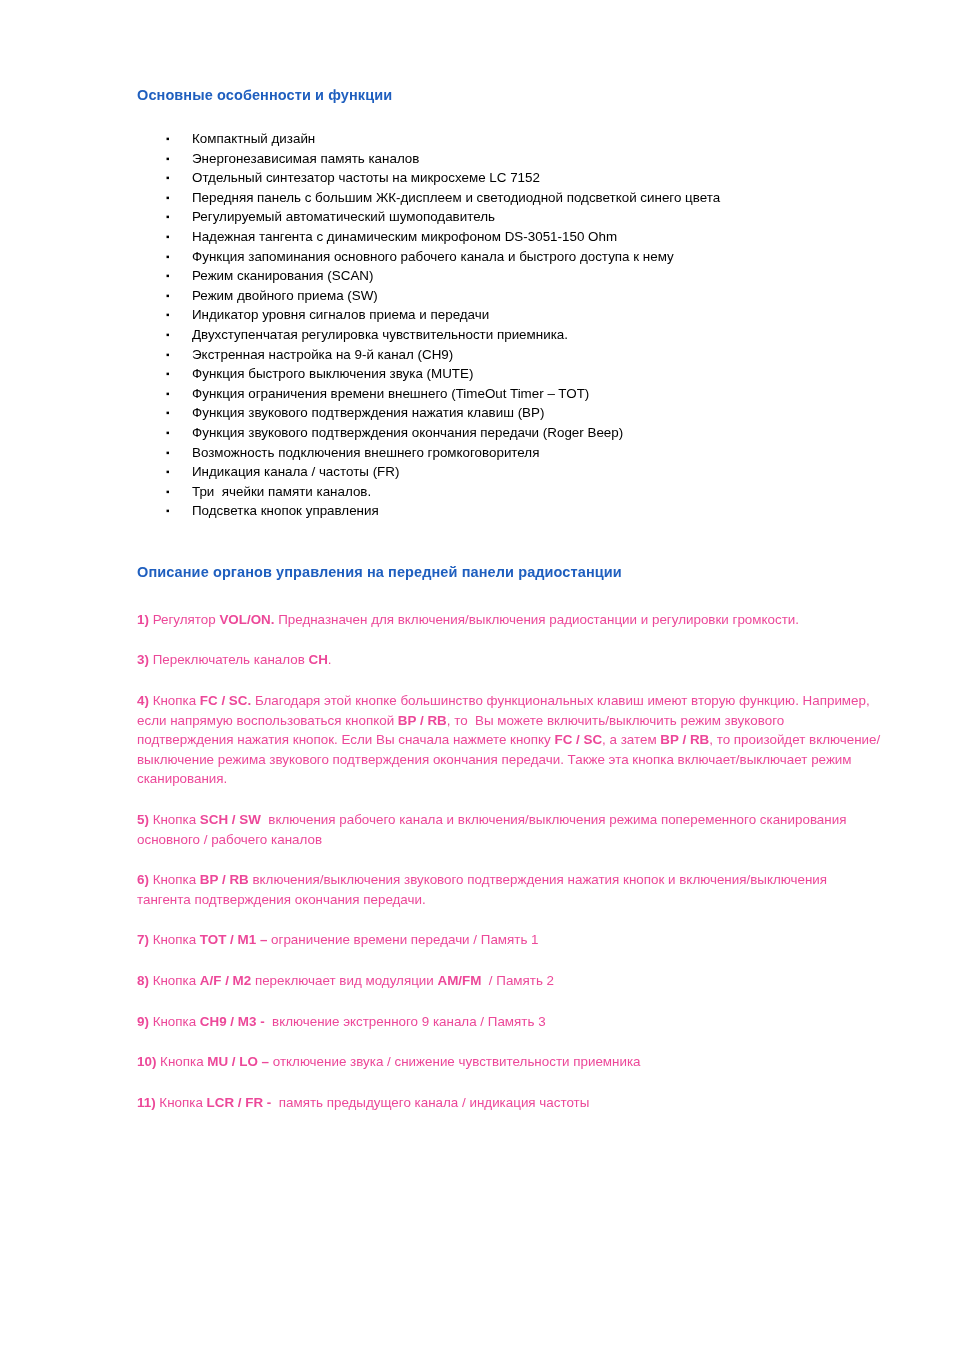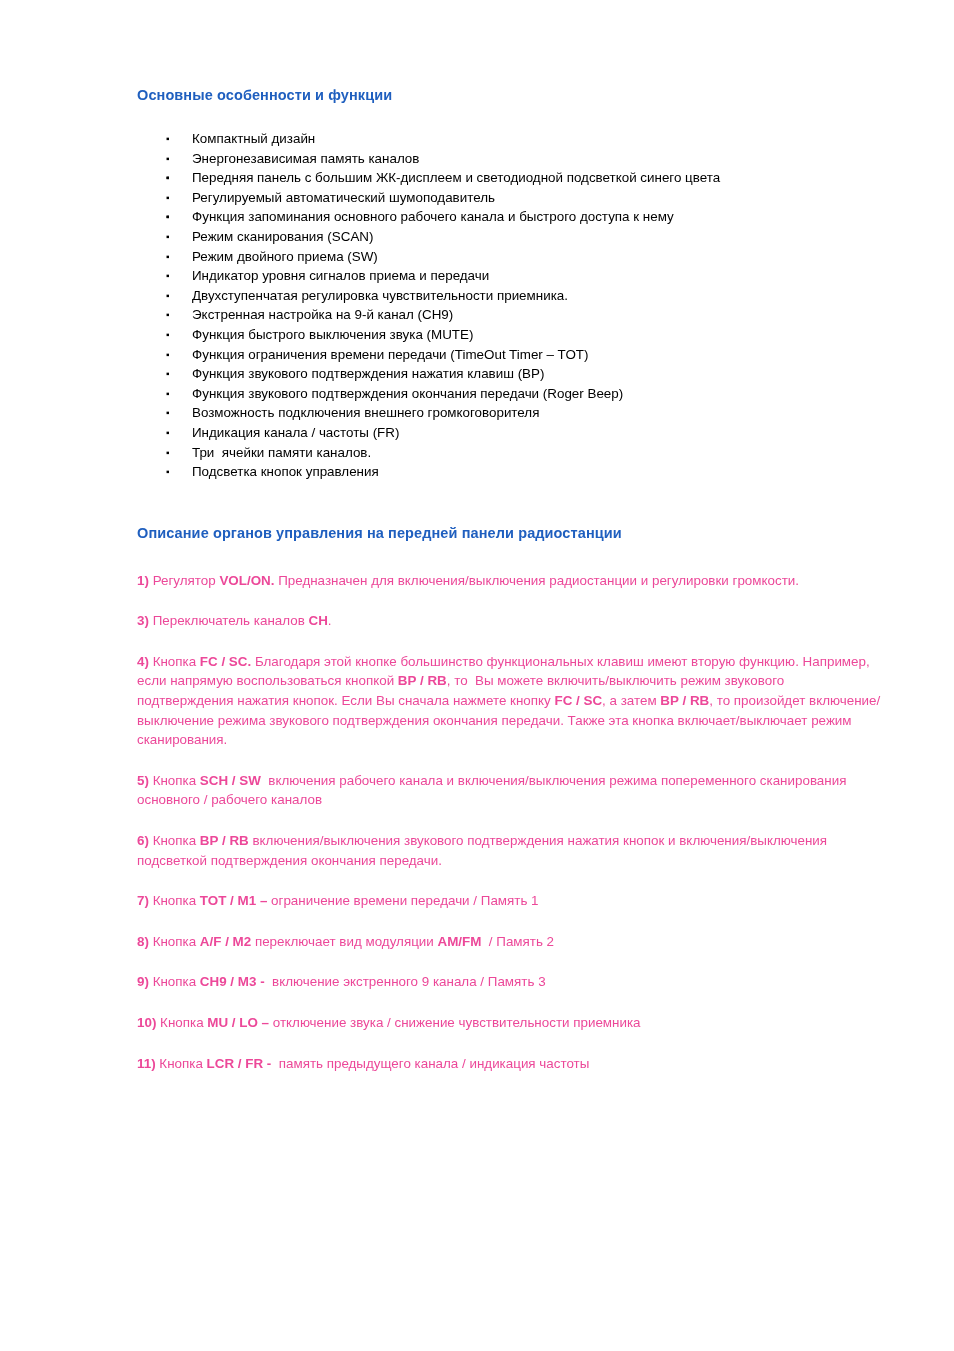--- a/index.html
+++ b/index.html
@@ -91,50 +91,50 @@
 <body>
 
 <div class="page">
   <div class="content">
 
     <h2 class="section-heading">Основные особенности и функции</h2>
 
     <ul class="feature-list" id="feature-list">
         <li><span class="bullet-marker">▪</span><span>Компактный дизайн</span></li>
         <li><span class="bullet-marker">▪</span><span>Энергонезависимая память каналов</span></li>
-        <li><span class="bullet-marker">▪</span></li>
+        <li><span class="bullet-marker">▪</span><span>Отдельный синтезатор частоты на микросхеме LC 7152</span></li>
         <li><span class="bullet-marker">▪</span><span>Передняя панель с большим ЖК-дисплеем и светодиодной подсветкой синего цвета</span></li>
         <li><span class="bullet-marker">▪</span><span>Регулируемый автоматический шумоподавитель</span></li>
-        <li><span class="bullet-marker">▪</span></li>
+        <li><span class="bullet-marker">▪</span><span>Надежная тангента с динамическим микрофоном DS-3051-150 Ohm</span></li>
         <li><span class="bullet-marker">▪</span><span>Функция запоминания основного рабочего канала и быстрого доступа к нему</span></li>
         <li><span class="bullet-marker">▪</span><span>Режим сканирования (SCAN)</span></li>
         <li><span class="bullet-marker">▪</span><span>Режим двойного приема (SW)</span></li>
         <li><span class="bullet-marker">▪</span><span>Индикатор уровня сигналов приема и передачи</span></li>
         <li><span class="bullet-marker">▪</span><span>Двухступенчатая регулировка чувствительности приемника.</span></li>
         <li><span class="bullet-marker">▪</span><span>Экстренная настройка на 9-й канал (CH9)</span></li>
         <li><span class="bullet-marker">▪</span><span>Функция быстрого выключения звука (MUTE)</span></li>
-        <li><span class="bullet-marker">▪</span><span>Функция ограничения времени передачи (TimeOut Timer – TOT)</span></li>
+        <li><span class="bullet-marker">▪</span><span>Функция ограничения времени внешнего (TimeOut Timer – TOT)</span></li>
         <li><span class="bullet-marker">▪</span><span>Функция звукового подтверждения нажатия клавиш (BP)</span></li>
         <li><span class="bullet-marker">▪</span><span>Функция звукового подтверждения окончания передачи (Roger Beep)</span></li>
         <li><span class="bullet-marker">▪</span><span>Возможность подключения внешнего громкоговорителя</span></li>
         <li><span class="bullet-marker">▪</span><span>Индикация канала / частоты (FR)</span></li>
         <li><span class="bullet-marker">▪</span><span>Три  ячейки памяти каналов.</span></li>
         <li><span class="bullet-marker">▪</span><span>Подсветка кнопок управления</span></li>
       </ul>
 
     <div class="controls-heading-wrap">
       <h2 class="section-heading">Описание органов управления на передней панели радиостанции</h2>
     </div>
 
     <div class="paragraphs" id="controls-list">
         <p class="control-item"><span class="num">1)</span><span> Регулятор </span><span class="key">VOL/ON.</span><span> Предназначен для включения/выключения радиостанции и регулировки громкости.</span></p>
         <p class="control-item"><span class="num">3)</span><span> Переключатель каналов </span><span class="key">CH</span><span>.</span></p>
         <p class="control-item"><span class="num">4)</span><span> Кнопка </span><span class="key">FC / SC.</span><span> Благодаря этой кнопке большинство функциональных клавиш имеют вторую функцию. Например, если напрямую воспользоваться кнопкой </span><span class="key">BP / RB</span><span>, то  Вы можете включить/выключить режим звукового подтверждения нажатия кнопок. Если Вы сначала нажмете кнопку </span><span class="key">FC / SC</span><span>, а затем </span><span class="key">BP / RB</span><span>, то произойдет включение/выключение режима звукового подтверждения окончания передачи. Также эта кнопка включает/выключает режим сканирования.</span></p>
         <p class="control-item"><span class="num">5)</span><span> Кнопка </span><span class="key">SCH / SW</span><span>  включения рабочего канала и включения/выключения режима попеременного сканирования основного / рабочего каналов</span></p>
-        <p class="control-item"><span class="num">6)</span><span> Кнопка </span><span class="key">BP / RB</span><span> включения/выключения звукового подтверждения нажатия кнопок и включения/выключения подсветкой подтверждения окончания передачи.</span></p>
+        <p class="control-item"><span class="num">6)</span><span> Кнопка </span><span class="key">BP / RB</span><span> включения/выключения звукового подтверждения нажатия кнопок и включения/выключения тангента подтверждения окончания передачи.</span></p>
         <p class="control-item"><span class="num">7)</span><span> Кнопка </span><span class="key">TOT / M1 –</span><span> ограничение времени передачи / Память 1</span></p>
         <p class="control-item"><span class="num">8)</span><span> Кнопка </span><span class="key">A/F / M2</span><span> переключает вид модуляции </span><span class="key">AM/FM</span><span>  / Память 2</span></p>
         <p class="control-item"><span class="num">9)</span><span> Кнопка </span><span class="key">CH9 / M3 -</span><span>  включение экстренного 9 канала / Память 3</span></p>
         <p class="control-item"><span class="num">10)</span><span> Кнопка </span><span class="key">MU / LO –</span><span> отключение звука / снижение чувствительности приемника</span></p>
         <p class="control-item"><span class="num">11)</span><span> Кнопка </span><span class="key">LCR / FR -</span><span>  память предыдущего канала / индикация частоты</span></p>
       </div>
 
   </div>
 </div>
 

